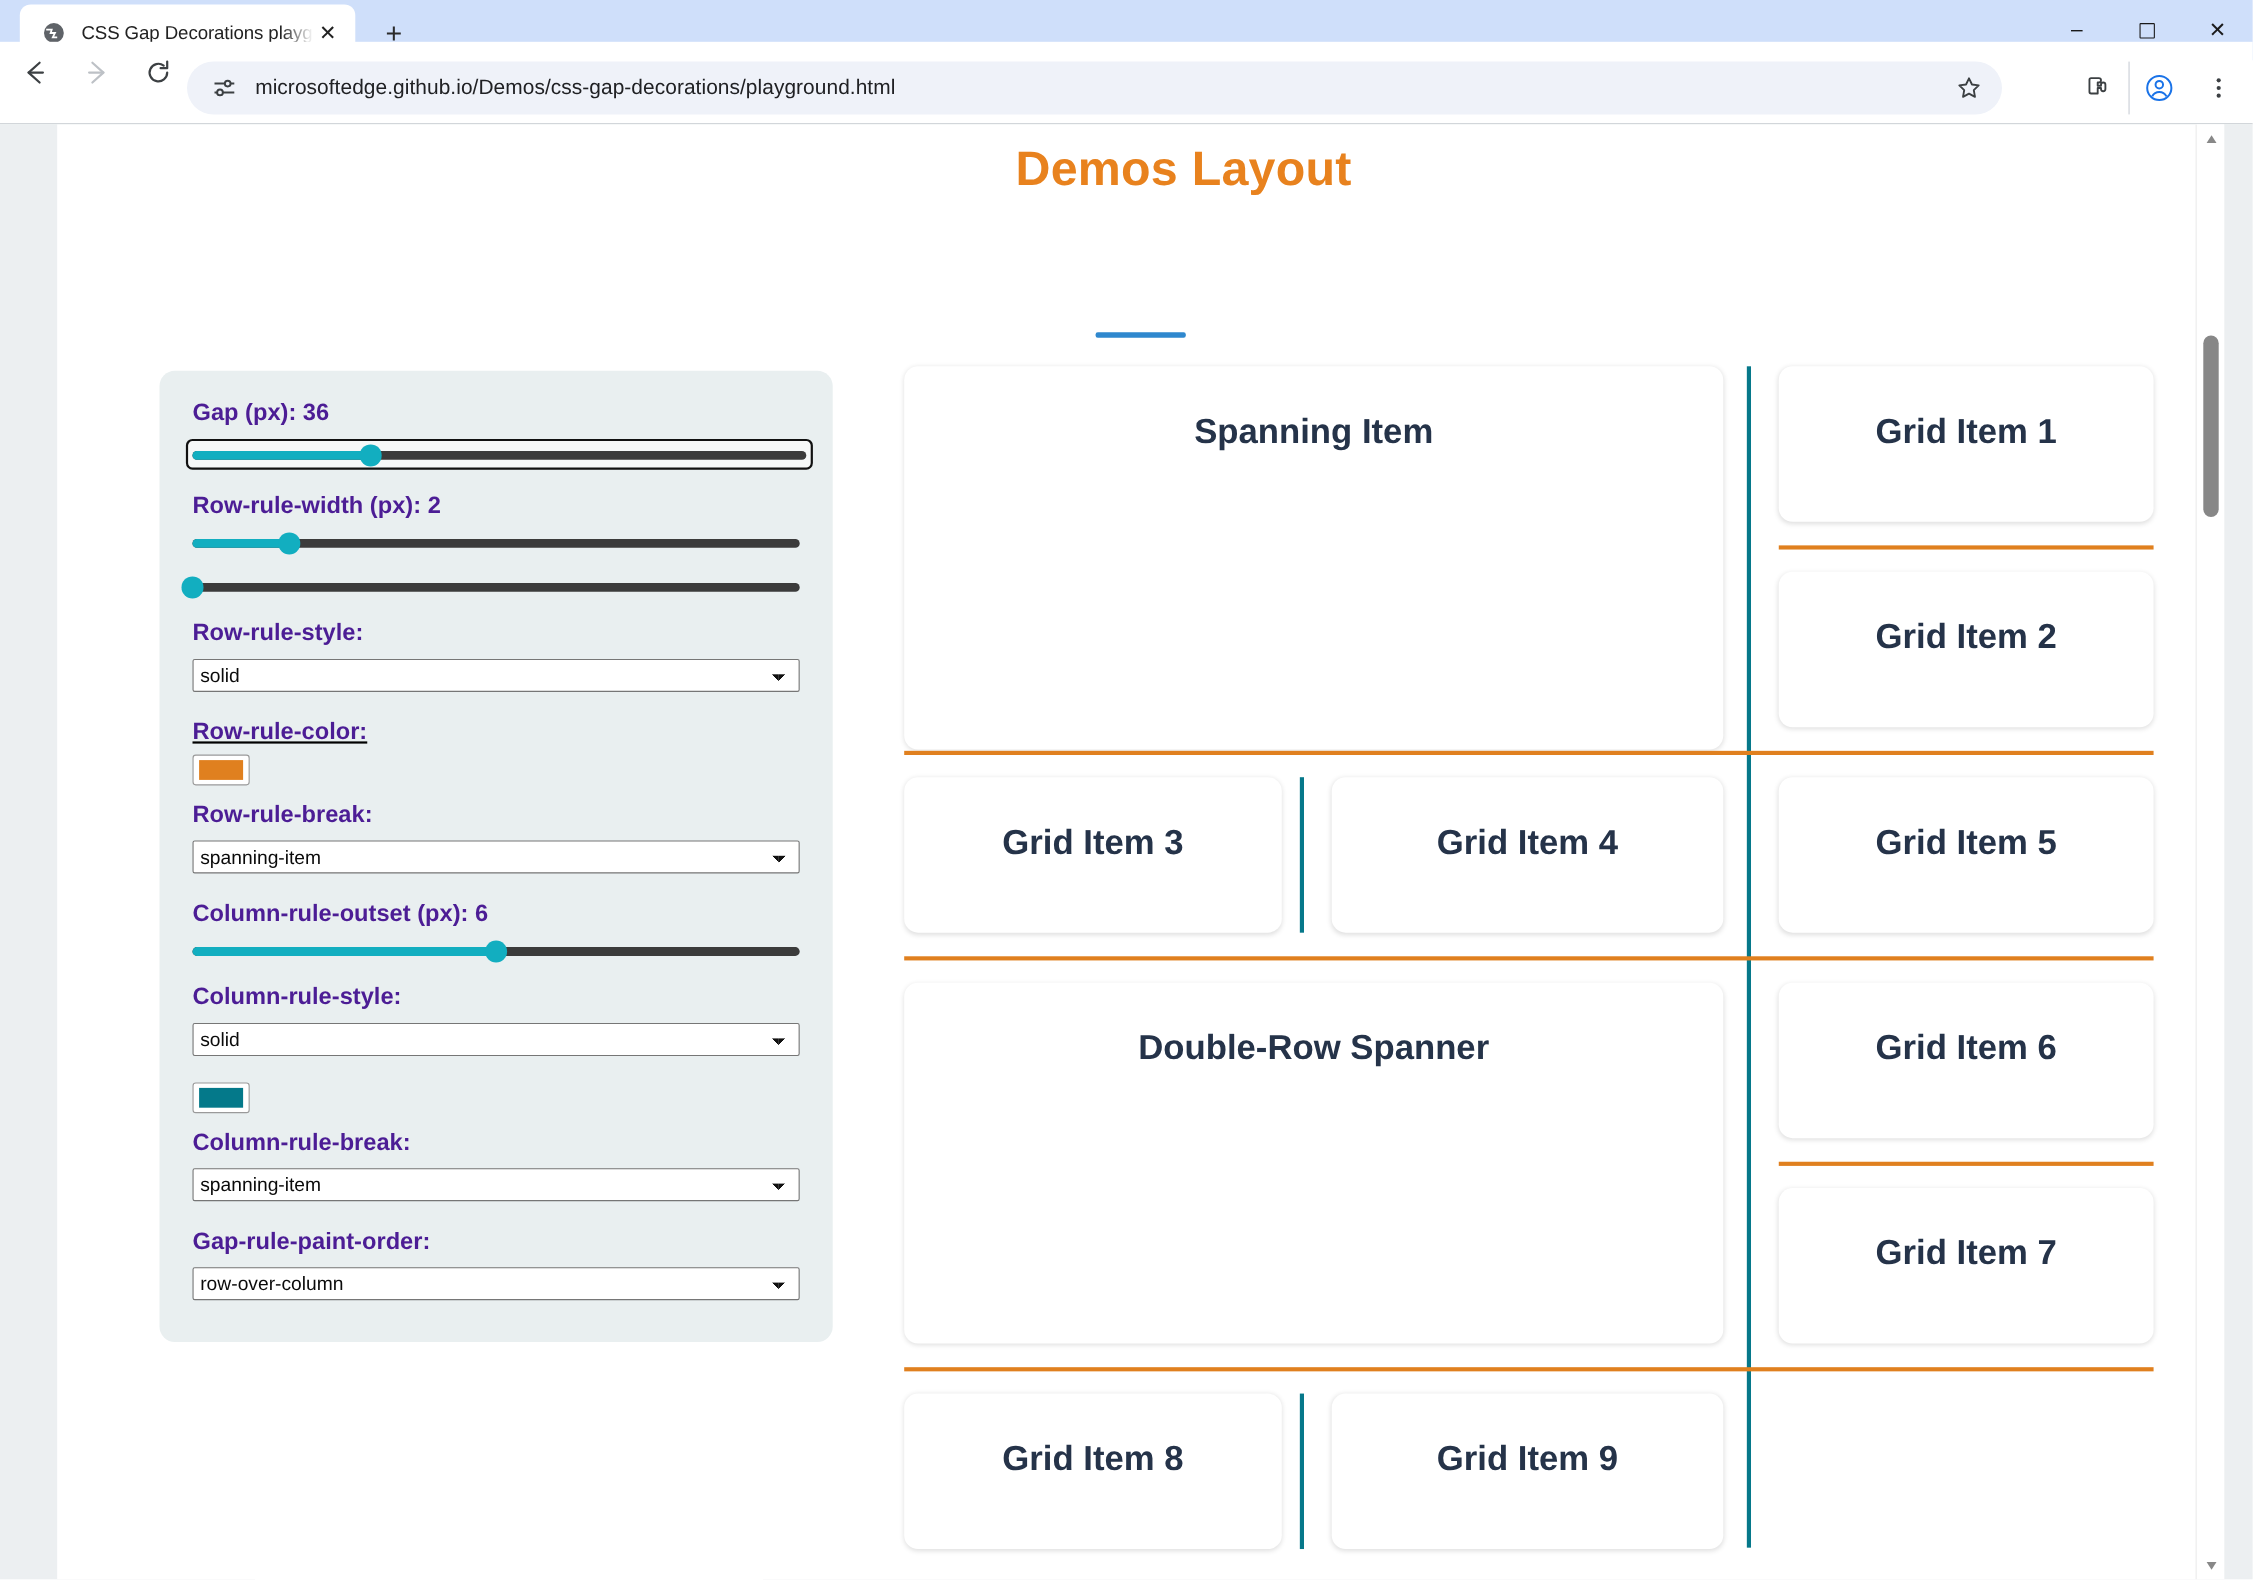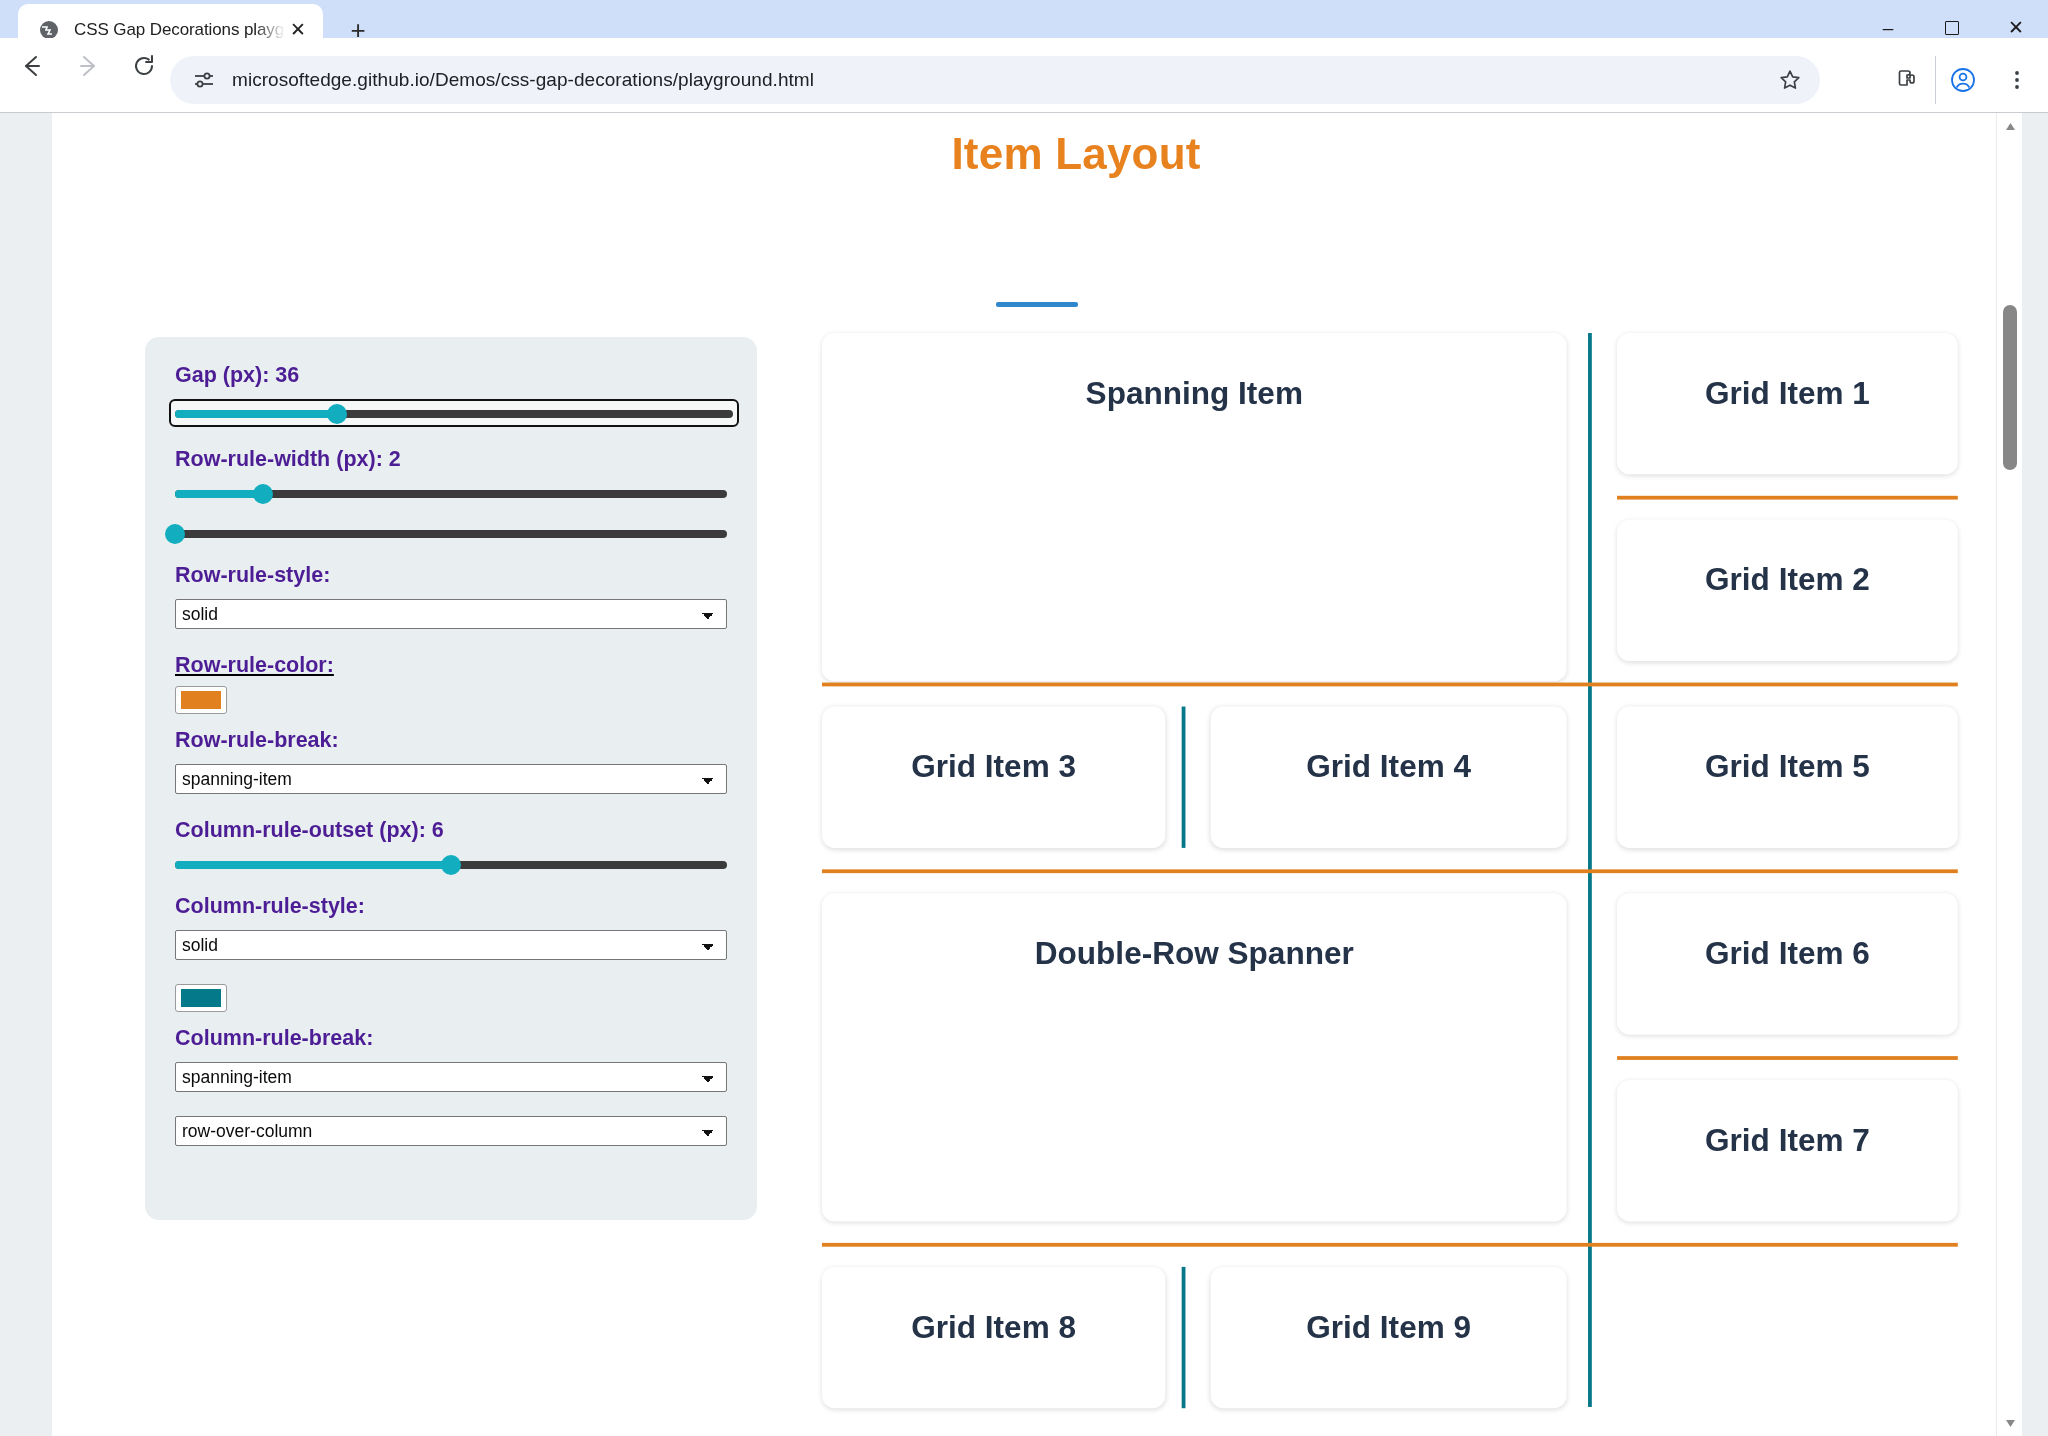--- a/index.html
+++ b/index.html
@@ -255,21 +255,21 @@
           <circle cx="11" cy="18" r="1.9" fill="#3c4043"></circle>
         </svg>
     </div>
   </div>
 
   <div class="chrome-divider"></div>
 
   <div class="viewport">
     <div class="pagebody">
 
-      <div class="page-title">Item Layout</div>
+      <div class="page-title">Demos Layout</div>
       <div class="title-underline"></div>
 
       <div class="controls" id="controls-panel">
           <div class="ctrl-block" style="margin-bottom: 20px;">
             <div class="ctrl-label">Gap (px): 36</div>
             <div class="slider focused">
               <div class="track"></div>
               <div class="fill" style="width:161.82px;left:4px"></div>
               <div class="thumb" style="left:165.82px"></div>
             </div>
@@ -305,21 +305,21 @@
               <div class="thumb" style="left:276px"></div>
             </div>
           </div>
           <div class="ctrl-block" style="margin-bottom: 24px;"><div class="ctrl-label">Column-rule-style:</div><select class="ctrl-select"><option>none</option><option selected="">solid</option><option>dashed</option><option>dotted</option><option>double</option><option>groove</option><option>ridge</option><option>inset</option><option>outset</option></select></div>
           <div class="ctrl-block" style="margin-bottom: 14px;">
             <div class="swatch">
               <i style="background: rgb(4, 121, 138);"></i>
             </div>
           </div>
           <div class="ctrl-block" style="margin-bottom: 24px;"><div class="ctrl-label">Column-rule-break:</div><select class="ctrl-select"><option>none</option><option selected="">spanning-item</option><option>intersection</option></select></div>
-          <div class="ctrl-block" style="margin-bottom: 24px;"><select class="ctrl-select"><option>row-over-column</option><option>column-over-row</option></select></div>
+          <div class="ctrl-block" style="margin-bottom: 24px;"><div class="ctrl-label">Gap-rule-paint-order:</div><select class="ctrl-select"><option>row-over-column</option><option>column-over-row</option></select></div>
         </div>
 
       <div class="grid-area" id="grid-area" style="transform-origin: 0px 0px; transform: scale(1.262);">
           <div class="rule-v" style="left: 607px; top: 0px; height: 851px; background: rgb(6, 120, 138);"></div>
           <div class="rule-v" style="left: 285px; top: 296px; height: 112px; background: rgb(6, 120, 138);"></div>
           <div class="rule-v" style="left: 285px; top: 740px; height: 112px; background: rgb(6, 120, 138);"></div>
           <div class="gi" style="left: 0px; top: 0px; width: 590px; height: 276px;">
             <span>Spanning Item</span>
           </div>
           <div class="gi" style="left: 630px; top: 0px; width: 270px; height: 112px;">

